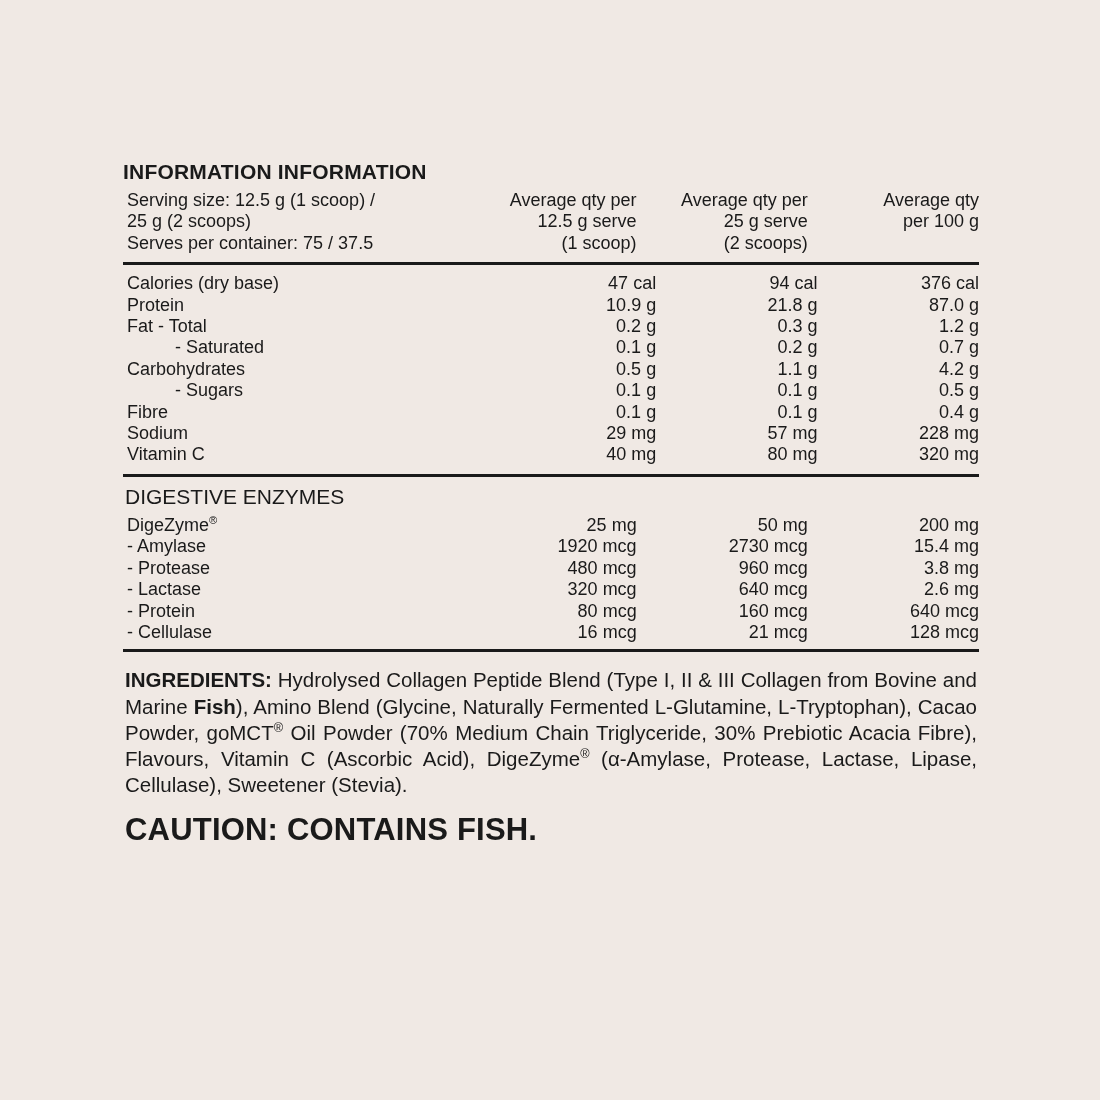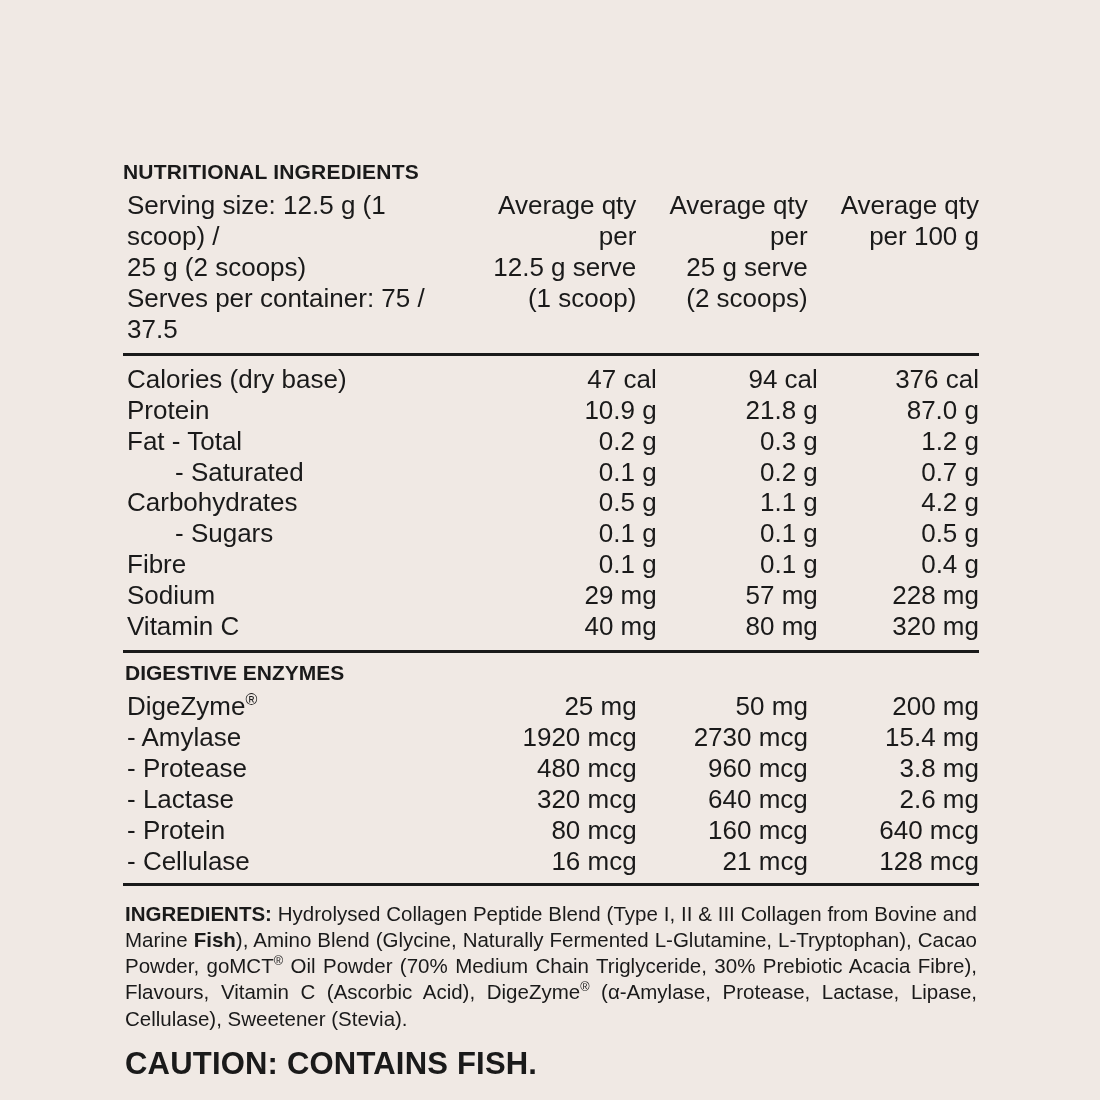--- a/index.html
+++ b/index.html
@@ -22,21 +22,21 @@
   }
   .section-title {
     font-size: 21px;
     font-weight: bold;
     letter-spacing: 0.2px;
     margin: 0 0 6px 0;
   }
   table.nut {
     width: 100%;
     border-collapse: collapse;
-    font-size: 26px;
+    font-size: 18px;
   }
   table.nut td {
     padding: 0;
     vertical-align: top;
     line-height: 1.19;
   }
   .col-label {
     width: 340px;
     text-align: left;
     padding-left: 4px !important;
@@ -60,21 +60,21 @@
     border-top: 3px solid #1a1a1a;
     height: 0;
     font-size: 0;
     line-height: 0;
     margin: 6px 0 8px 0;
   }
   .rule-thick.tight-top { margin-top: 8px; }
   .indent-1 { padding-left: 52px !important; }
   .enz-title {
     font-size: 21px;
-    font-weight: bold;
+    font-weight: normal;
     margin: 0 0 6px 0;
     padding-left: 2px;
   }
   .ingredients {
     font-size: 20.5px;
     line-height: 1.28;
     text-align: justify;
     margin-top: 15px;
     padding: 0 2px;
   }
@@ -92,21 +92,21 @@
     margin-top: 14px;
     padding-left: 2px;
     letter-spacing: 0.2px;
   }
 </style>
 </head>
 <body>
 
 <div class="panel">
 
-  <div class="section-title">NUTRITIONAL INGREDIENTS</div>
+  <div class="section-title">INFORMATION INFORMATION</div>
 
   <table class="nut">
     <tbody>
         <tr class="head-row">
       <td class="col-label head-label">
         <div>Serving size: 12.5 g (1 scoop) /</div>
         <div>25 g (2 scoops)</div>
         <div>Serves per container: 75 / 37.5</div>
       </td>
       <td class="col-num head-num">Average qty per

